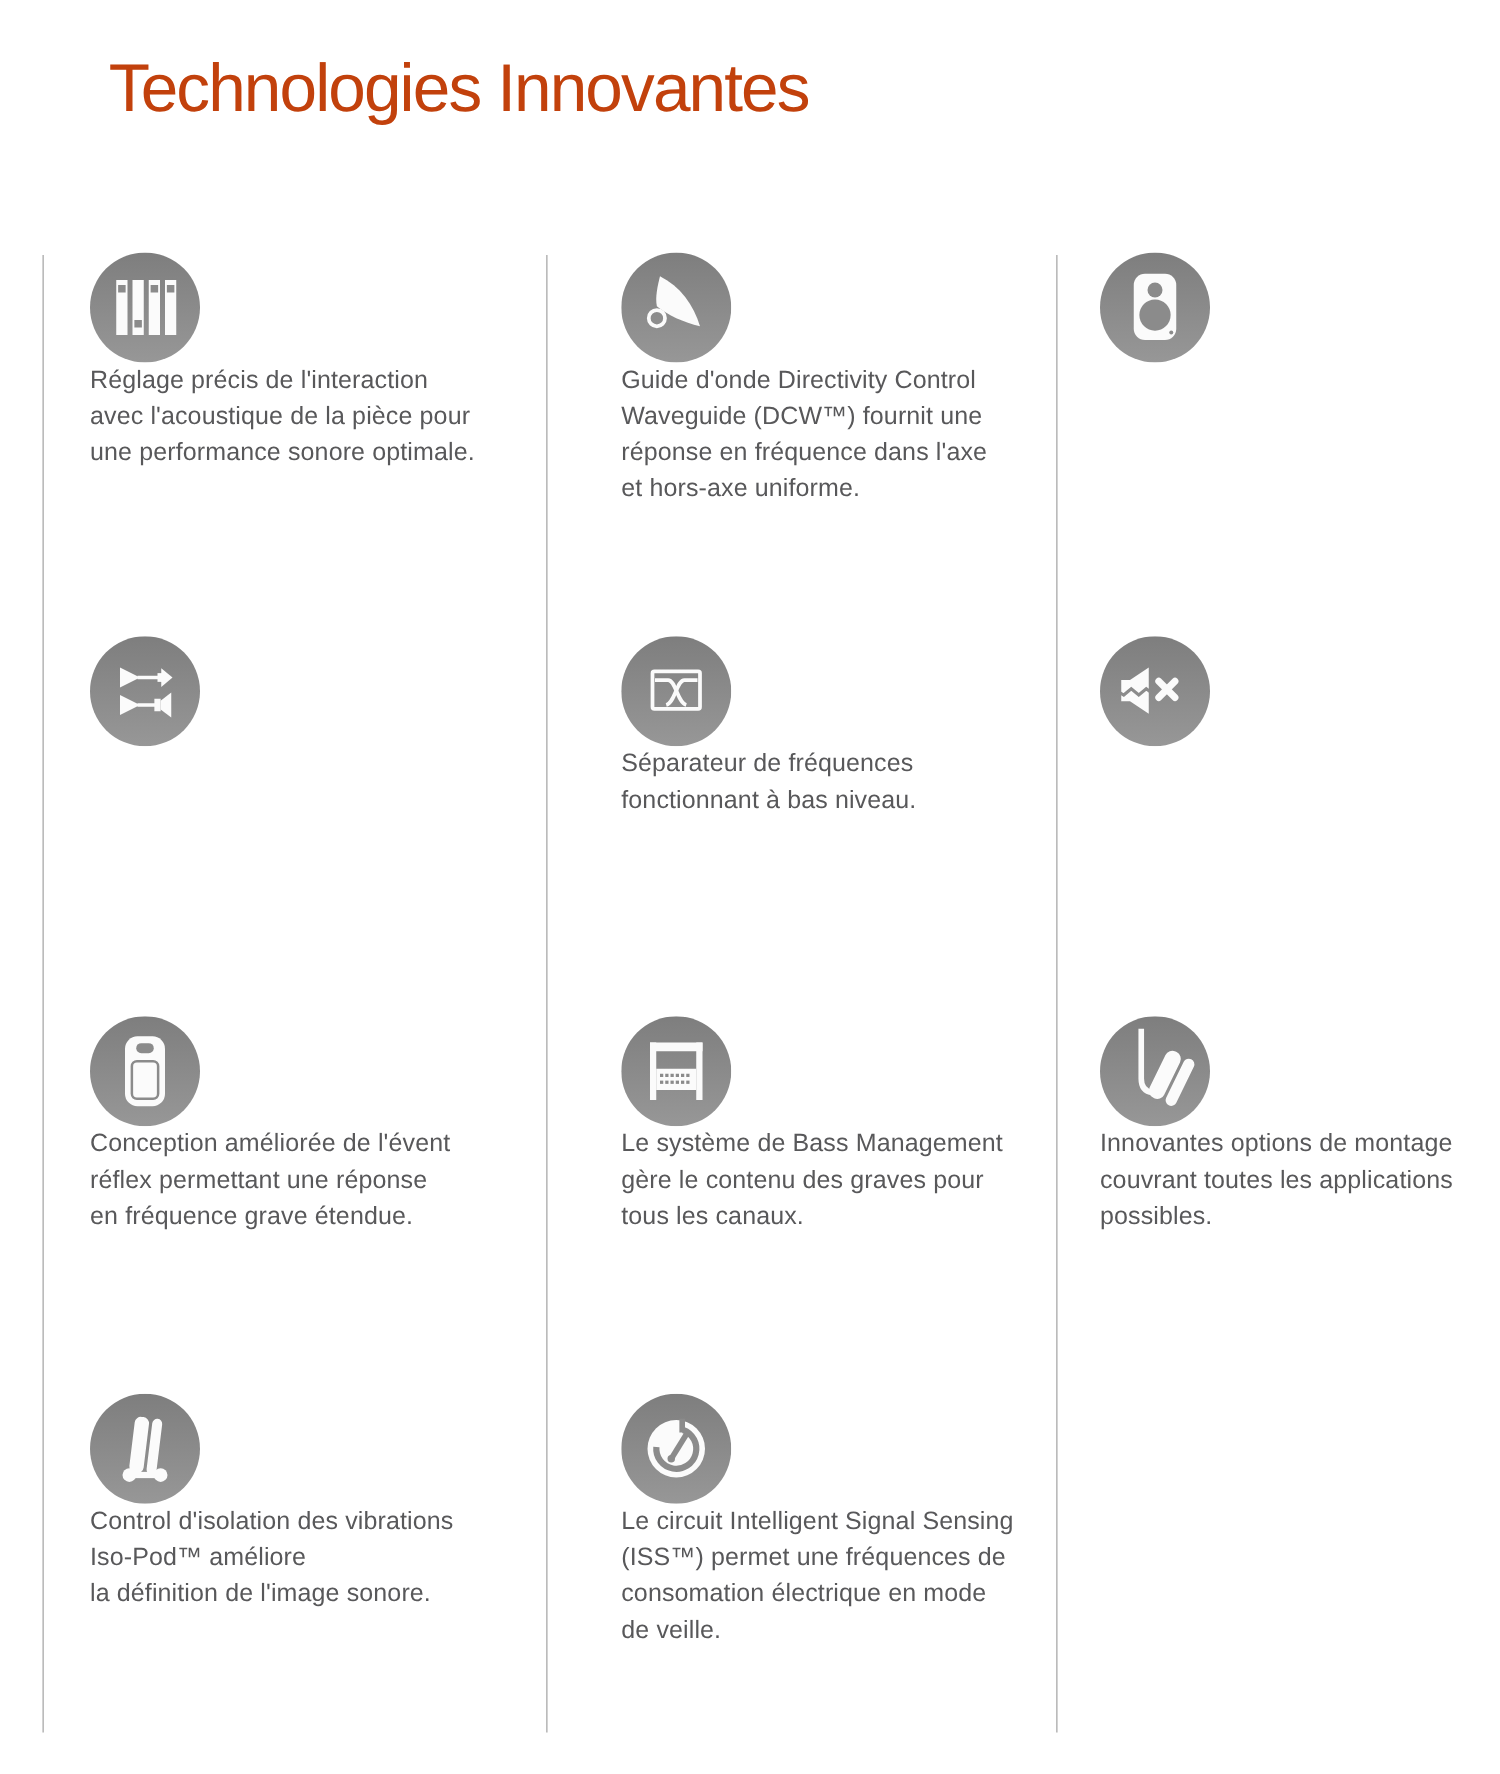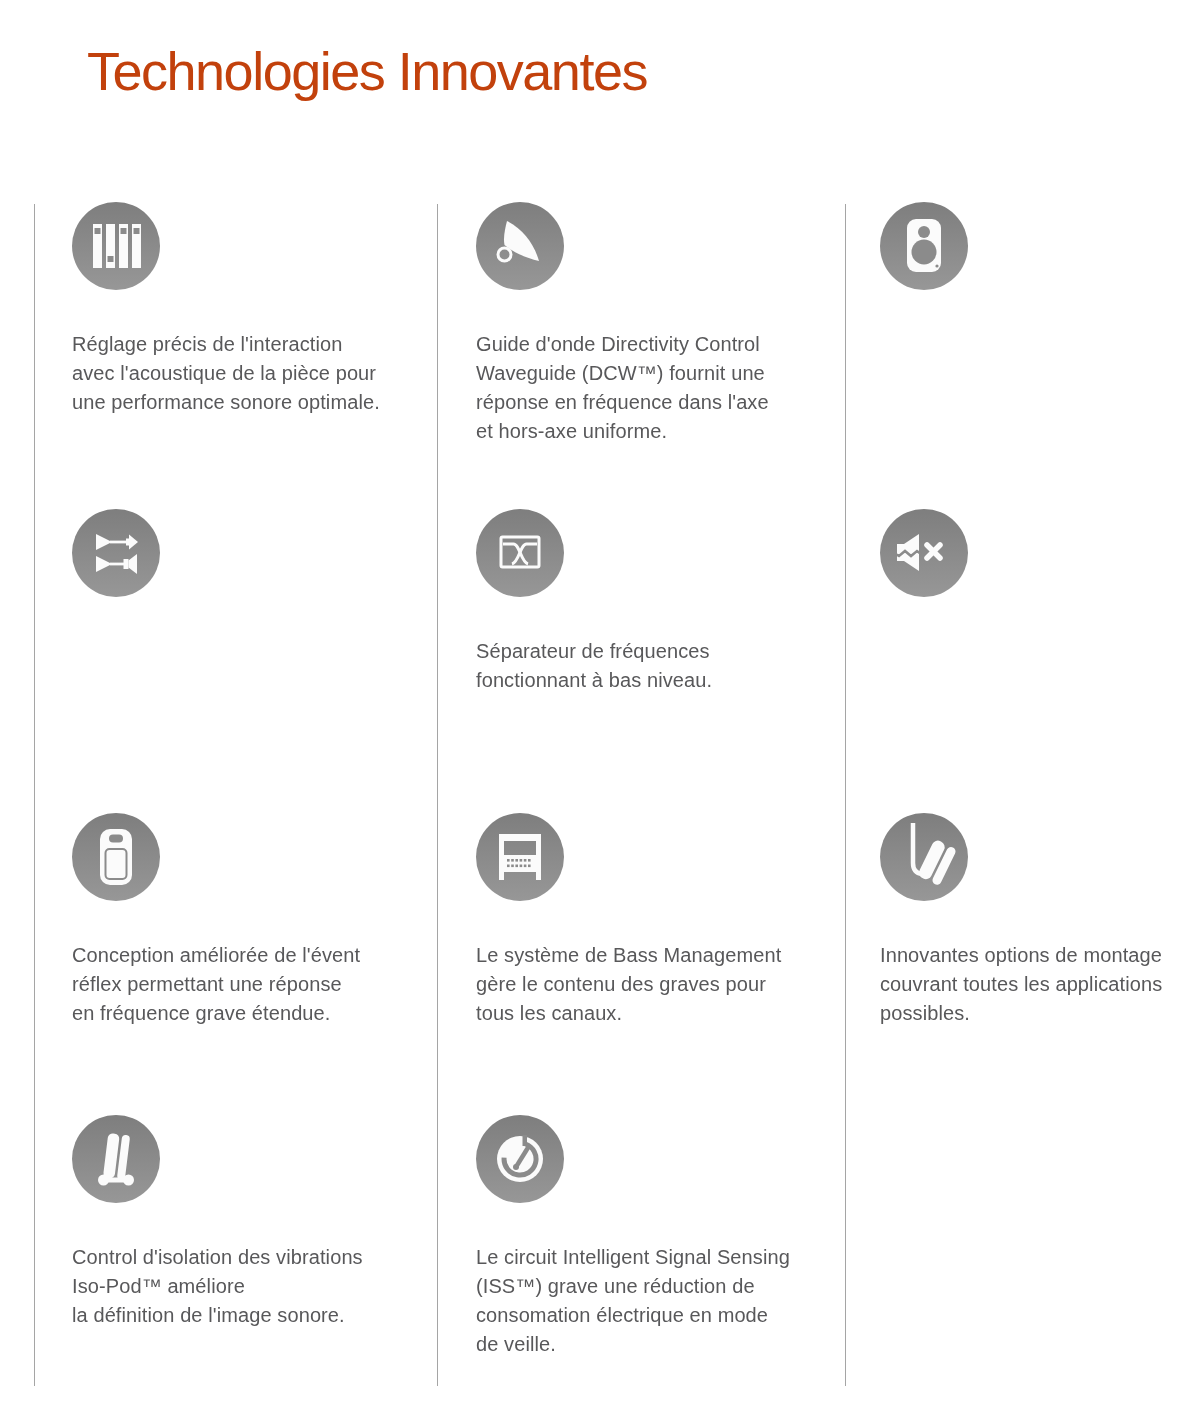--- a/index.html
+++ b/index.html
@@ -10,26 +10,26 @@
   }
   .page-title{
     position:absolute;left:71px;top:26px;margin:16px;
     font-size:54px;font-weight:200;letter-spacing:-1.5px;
     color:#c2410c;line-height:1.1;
   }
   .vline{position:absolute;top:204px;width:1px;height:1182px;background:#a5a5a5}
   .vl1{left:34px}.vl2{left:437px}.vl3{left:845px}
   .cell{position:absolute}
   .c1{left:72px;width:358px}
-  .c2{left:476px;width:362px}
+  .c2{left:497px;width:362px}
   .c3{left:880px;width:312px}
   .r1{top:202px}.r2{top:509px}.r3{top:813px}.r4{top:1115px}
   .icon{display:block;width:88px;height:88px}
   .txt{
-    margin-top:40px;font-size:20px;line-height:29px;color:#58585a;
+    font-size:20px;line-height:29px;color:#58585a;
     letter-spacing:.1px;white-space:pre-line;
   }
   .defs-holder{position:absolute;width:0;height:0;overflow:hidden}
 </style>
 </head>
 <body>
 
 <svg class="defs-holder" aria-hidden="true">
   <defs>
     <linearGradient id="gcirc" x1="0" y1="0" x2="0" y2="1">
@@ -192,16 +192,16 @@
 <div class="cell c2 r4">
   <svg class="icon" viewBox="0 0 88 88">
     <circle cx="44" cy="44" r="44" fill="url(#gcirc)"></circle>
     <circle cx="44" cy="44" r="23" fill="#fbfbfb"></circle>
     <path d="M49.5,29 A16,16 0 1 1 28.1,42.6" fill="none" stroke="#8b8b8b" stroke-width="5"></path>
     <rect x="46.5" y="20" width="4.5" height="11" fill="#8b8b8b"></rect>
     <line x1="40" y1="52" x2="53" y2="31" stroke="#8b8b8b" stroke-width="4.5"></line>
     <circle cx="40" cy="52" r="3" fill="#8b8b8b"></circle>
   </svg>
   <div class="txt">Le circuit Intelligent Signal Sensing
-(ISS™) grave une réduction de
+(ISS™) permet une fréquences de
 consomation électrique en mode
 de veille.</div>
 </div>
 
 </body></html>

